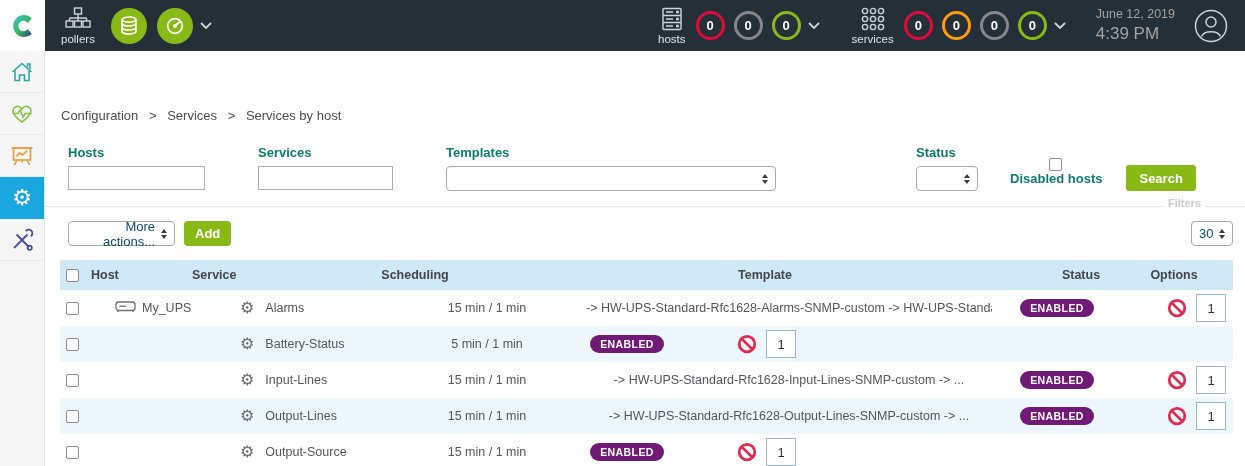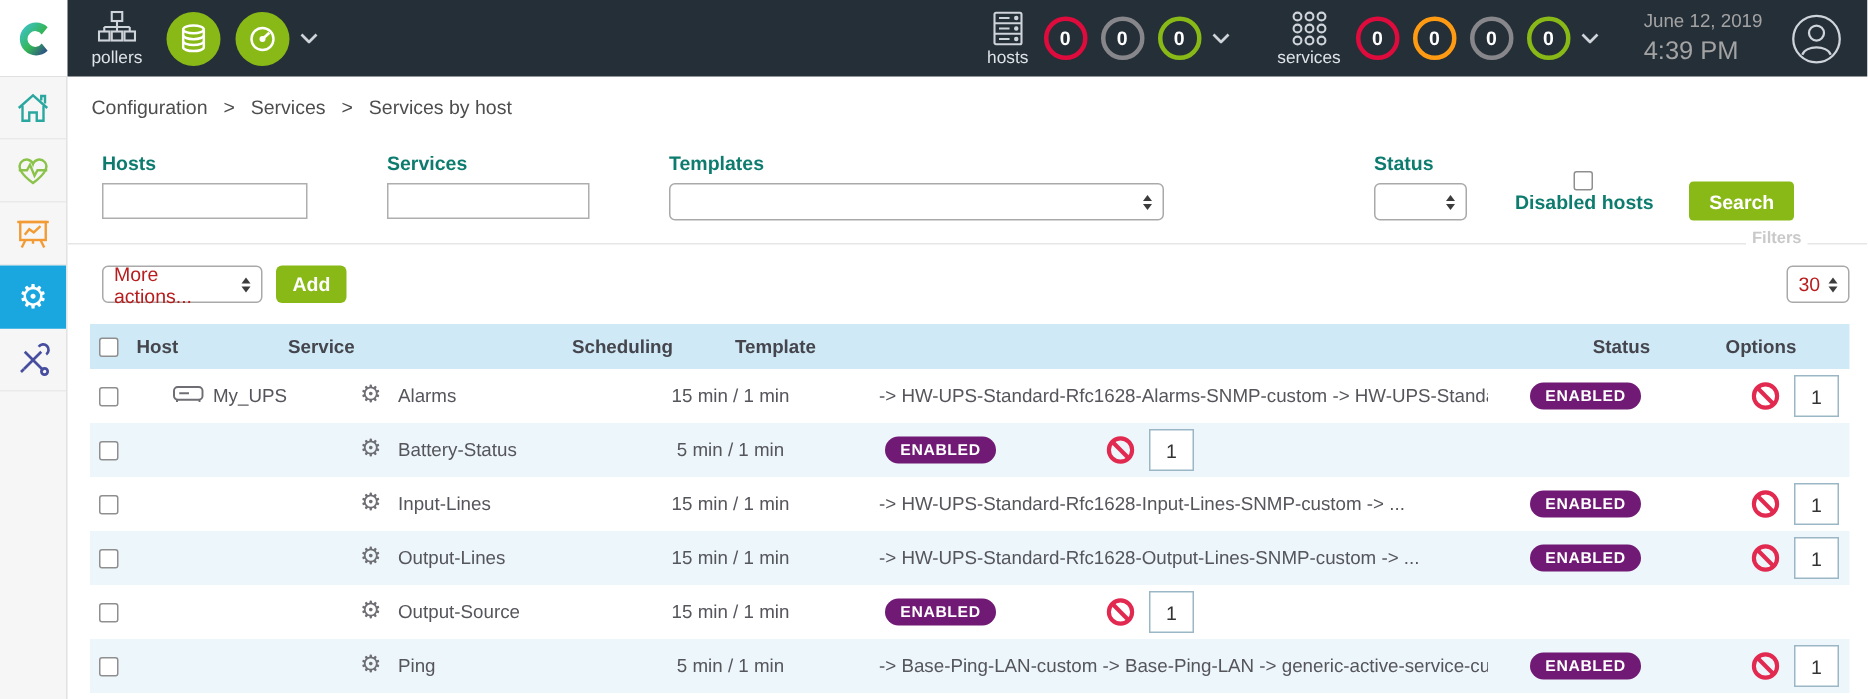--- a/index.html
+++ b/index.html
@@ -27,30 +27,30 @@
 
   
   .body-row { display:flex; height:415px; }
   .sidebar { width:45px; background:#f6f6f6; border-right:1px solid #e3e3e3; flex:none; }
   .sb-item { height:42px; display:flex; align-items:center; justify-content:center; border-bottom:1px solid #e9e9e9; cursor:pointer; }
   .sb-item.active { background:#1aa7e0; border-bottom-color:#1aa7e0; }
   .sb-gear-glyph { color:#fff; font-size:22px; line-height:1; }
   main { flex:1; overflow:hidden; }
 
   
-  .breadcrumb { padding:13px 0 11px 16px; font-size:13px; color:#4d4d4d; }
+  .breadcrumb { padding:13px 0 11px 16px; font-size:13px; color:#4d4d4d;margin-top:44px; }
   .breadcrumb .sep { margin:0 7px; color:#4d4d4d; }
 
   
   .filterbar { position:relative; display:flex; padding:11px 0 15px 23px; border-bottom:1px solid #e6e6e6; }
   .fgroup { display:flex; flex-direction:column; }
   .flabel { font-size:13px; font-weight:bold; color:#0d7c6f; margin-bottom:6px; }
   .txt-input { height:24px; border:1px solid #aeaeae; background:#fff; font-size:13px; padding:0 5px; width:100%; }
   .selectbox { height:25px; border:1px solid #a9a9a9; border-radius:4px; background:#fff; display:flex; align-items:center;
-    padding:0 7px; font-size:13px; color:#b91c1c; cursor:pointer; }
+    padding:0 7px; font-size:13px; color:#0c4a6e; cursor:pointer;text-align:right; }
   .sel-arrows { margin-left:auto; display:flex; flex-direction:column; gap:2px; padding-left:6px; }
   .tri-up { width:0; height:0; border-left:3.5px solid transparent; border-right:3.5px solid transparent; border-bottom:4.5px solid #3c3c3c; }
   .tri-down { width:0; height:0; border-left:3.5px solid transparent; border-right:3.5px solid transparent; border-top:4.5px solid #3c3c3c; }
   .fg-hosts { width:137px; margin-right:53px; }
   .fg-services { width:135px; margin-right:53px; }
   .fg-templates { width:330px; margin-right:140px; }
   .fg-status { width:62px; margin-right:30px; }
   .fg-disabled { flex-direction:column; align-items:center; align-self:flex-end; margin-bottom:5px; margin-right:24px; }
   .cb { width:13px; height:13px; border:1px solid #8f8f8f; border-radius:2px; background:#fff; display:inline-block; flex:none; }
   .cb-label { font-size:13px; font-weight:bold; color:#0d7c6f; margin-left:2px; white-space:nowrap; }
@@ -66,21 +66,21 @@
 
   
   .table { margin:5px 12px 0 15px; font-size:12.5px; }
   .thead { display:flex; align-items:center; height:30px; background:#cfe9f6; font-weight:bold; color:#45454d; }
   .trow { display:flex; align-items:center; height:36px; background:#fff;gap:24px; }
   .tbody .trow:nth-child(even) { background:#edf6fb; }
   .c-check { width:28px; padding-left:6px; display:flex; align-items:center; }
   .c-host { width:102px; display:flex; align-items:center; gap:6px; padding-left:3px; }
   .c-service { width:150px; display:flex; align-items:center; gap:11px; padding-left:2px; }
   .c-sched { width:150px; text-align:center; }
-  .c-tpl { flex:1; text-align:left; white-space:nowrap; overflow:hidden; }
+  .c-tpl { flex:1; text-align:center; white-space:nowrap; overflow:hidden; }
   .c-status { width:82px; display:flex; justify-content:center; }
   .c-opt { width:111px; display:flex; align-items:center; justify-content:flex-end; gap:9px; padding-right:7px; }
   .gear-glyph { font-size:16px; line-height:1; color:#6e6e74; }
   .pill { background:#701a75; color:#fff; font-weight:bold; font-size:10.5px; letter-spacing:.4px; padding:3px 10px; border-radius:10px; }
   .num-input { width:30px; height:28px; border:1px solid #9bb7c6; font-size:13px; text-align:center; color:#333; background:#fff; }
   .cell-text { color:#55555c; }
 </style>
 </head>
 <body>
 

